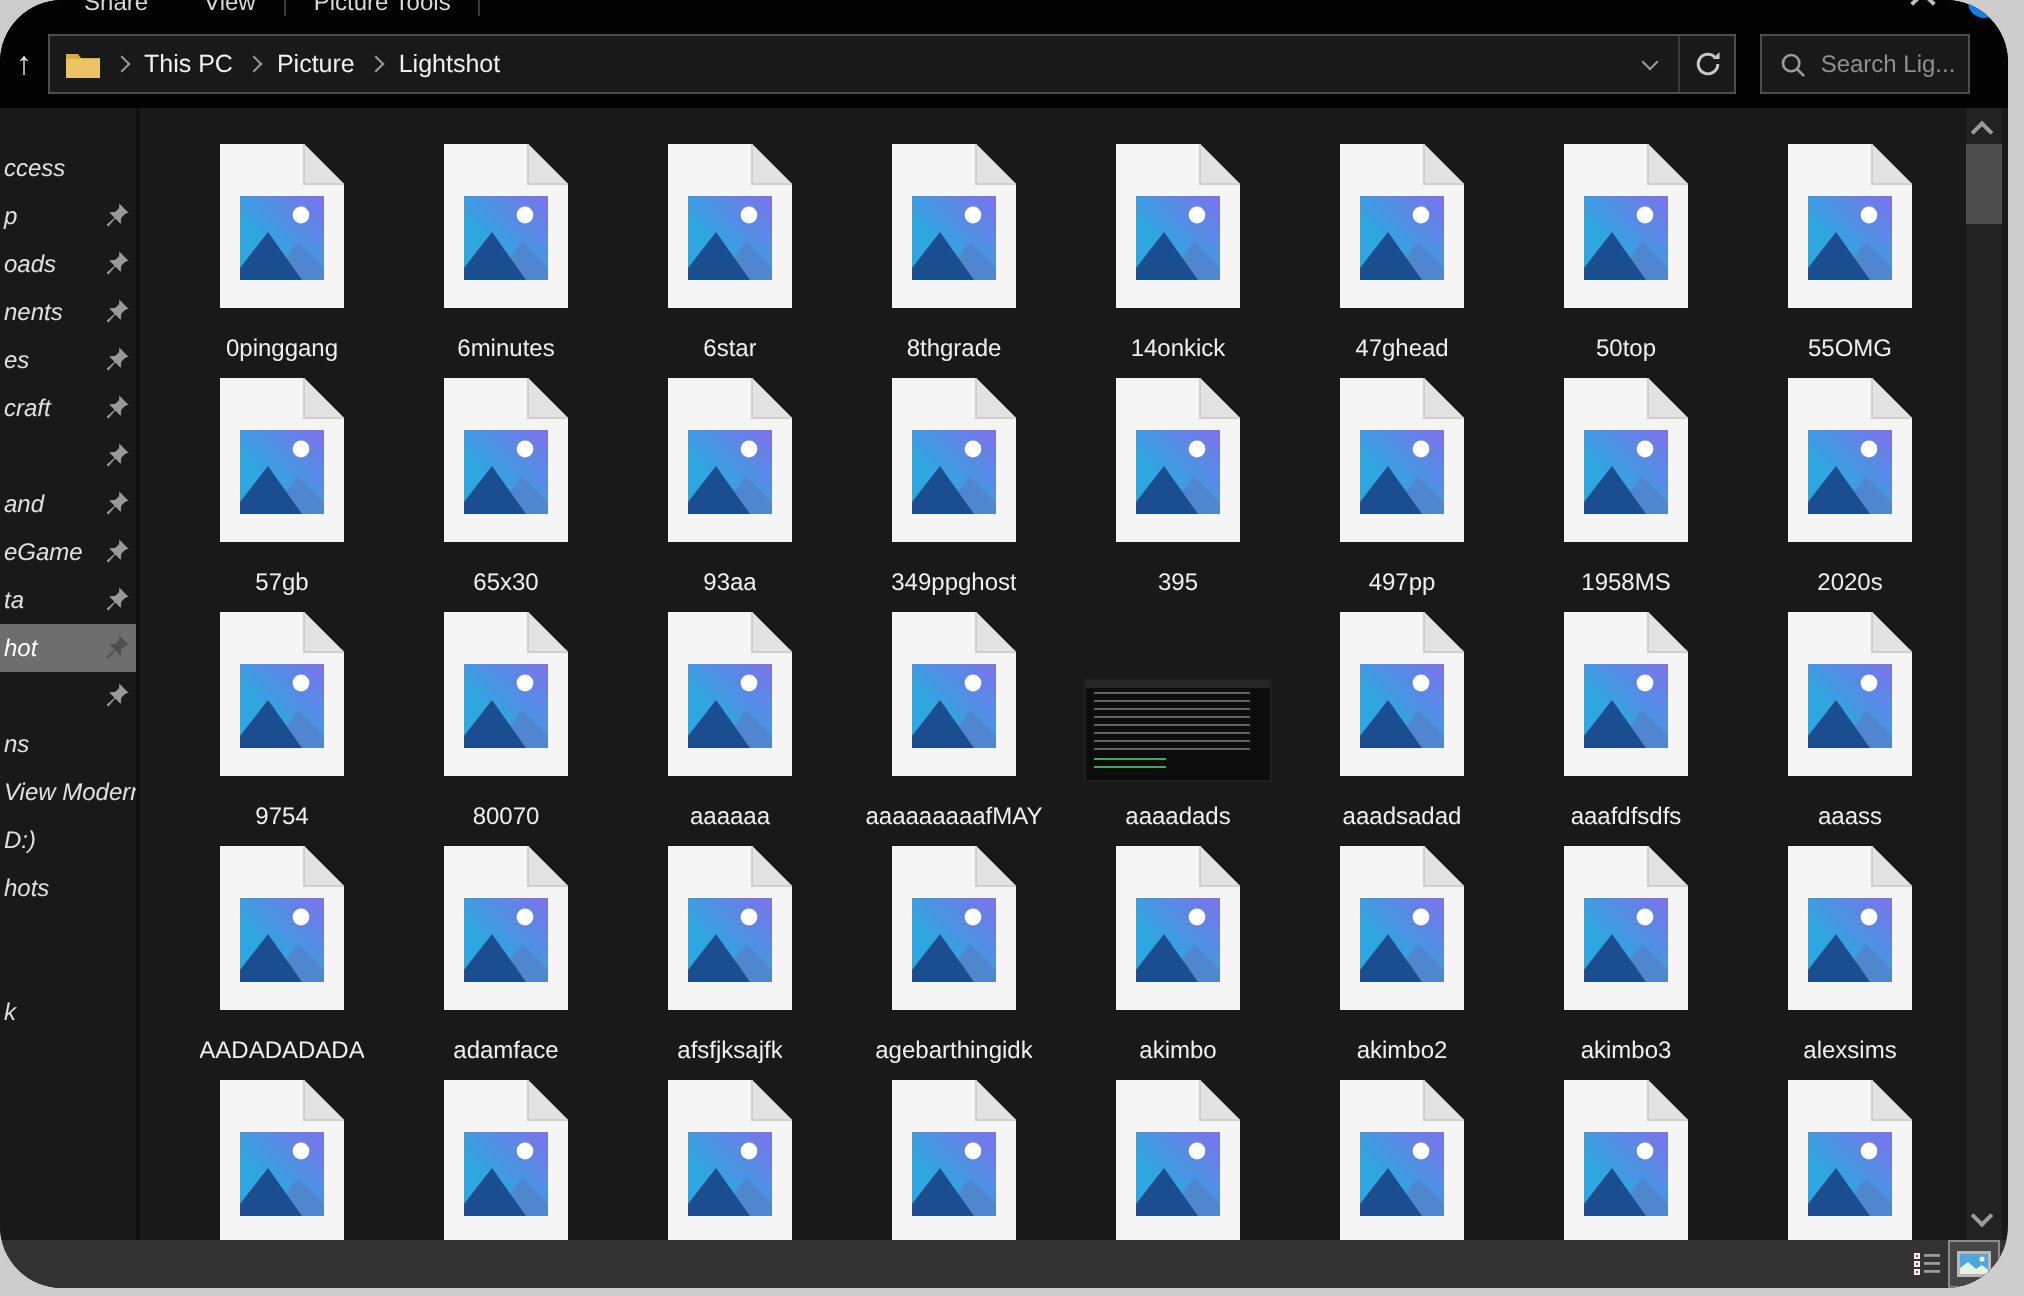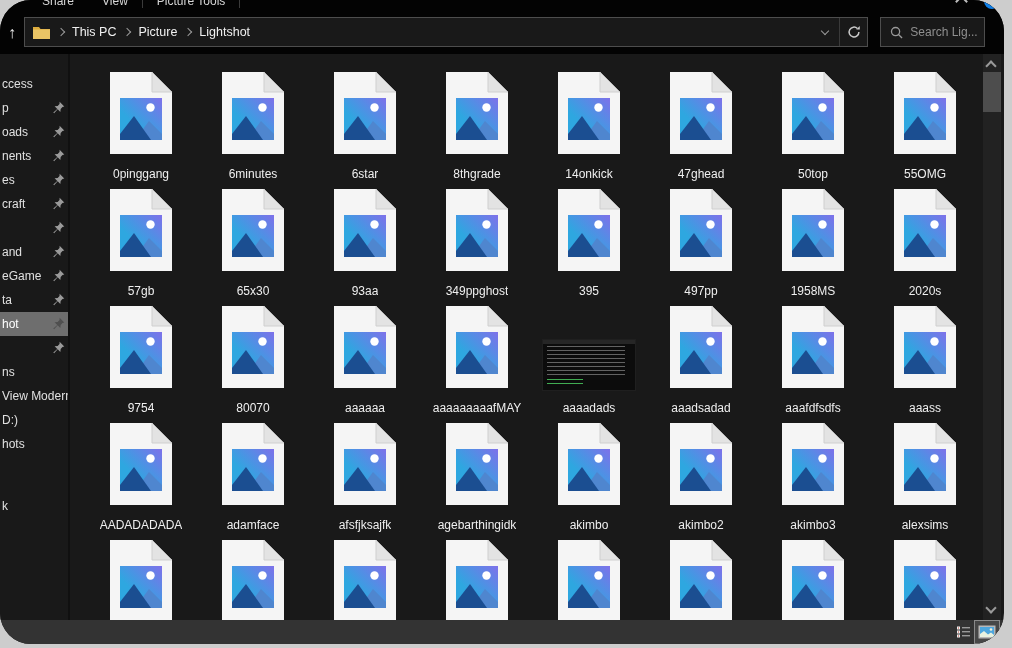--- a/index.html
+++ b/index.html
@@ -28,21 +28,21 @@
   .addr-right { margin-left:auto; display:flex; align-items:center; height:100%; }
   .addr-drop { width:28px; height:100%; display:flex; align-items:center; justify-content:center; }
   .chev.down { transform:rotate(45deg); margin-top:-3px; }
   .addr-refresh { width:28px; height:100%; border-left:1px solid #3a3a3a; display:flex; align-items:center; justify-content:center; }
   .searchbox { position:absolute; left:880px; top:6px; width:105px; height:30px; background:#191919; border:1px solid #4d4d4d; display:flex; align-items:center; }
   .searchbox input { background:transparent; border:none; outline:none; color:#22c55e; font-size:12px; width:70px; font-family:"Liberation Sans",sans-serif;text-align:center; }
   .searchbox input::placeholder { color:#8f8f8f; opacity:1; }
   .search-icon { margin:0 6px 0 9px; flex:0 0 auto; }
 
   
-  .sidebar { position:absolute; left:0; top:54px; width:70px; height:566px; background:#191919; border-right:2px solid #101010; overflow:hidden; padding-top:18px; }
+  .sidebar { position:absolute; left:0; top:54px; width:70px; height:566px; background:#191919; border-right:2px solid #101010; overflow:hidden; padding-top:18px;font-style:italic; }
   .side-item { position:relative; height:24px; line-height:24px; color:#e0e0e0; font-size:12px; white-space:nowrap; padding-left:2px; cursor:default; }
   .side-item.selected { background:#6e6e6e; color:#ffffff; }
   .side-item .pin { position:absolute; right:3px; top:5px; width:13px; height:13px; fill:#9a9a9a; }
   .side-item.selected .pin { fill:#4f4f4f; }
   .side-item.gap { margin-top:38px; }
 
   
   .gridarea { position:absolute; left:70px; top:54px; width:913px; height:566px; background:#191919; overflow:hidden; padding:12px 0 0 15px; }
   .grid { display:flex; flex-wrap:wrap; width:898px; }
   .cell { width:112px; height:117px; display:flex; flex-direction:column; align-items:center; }

